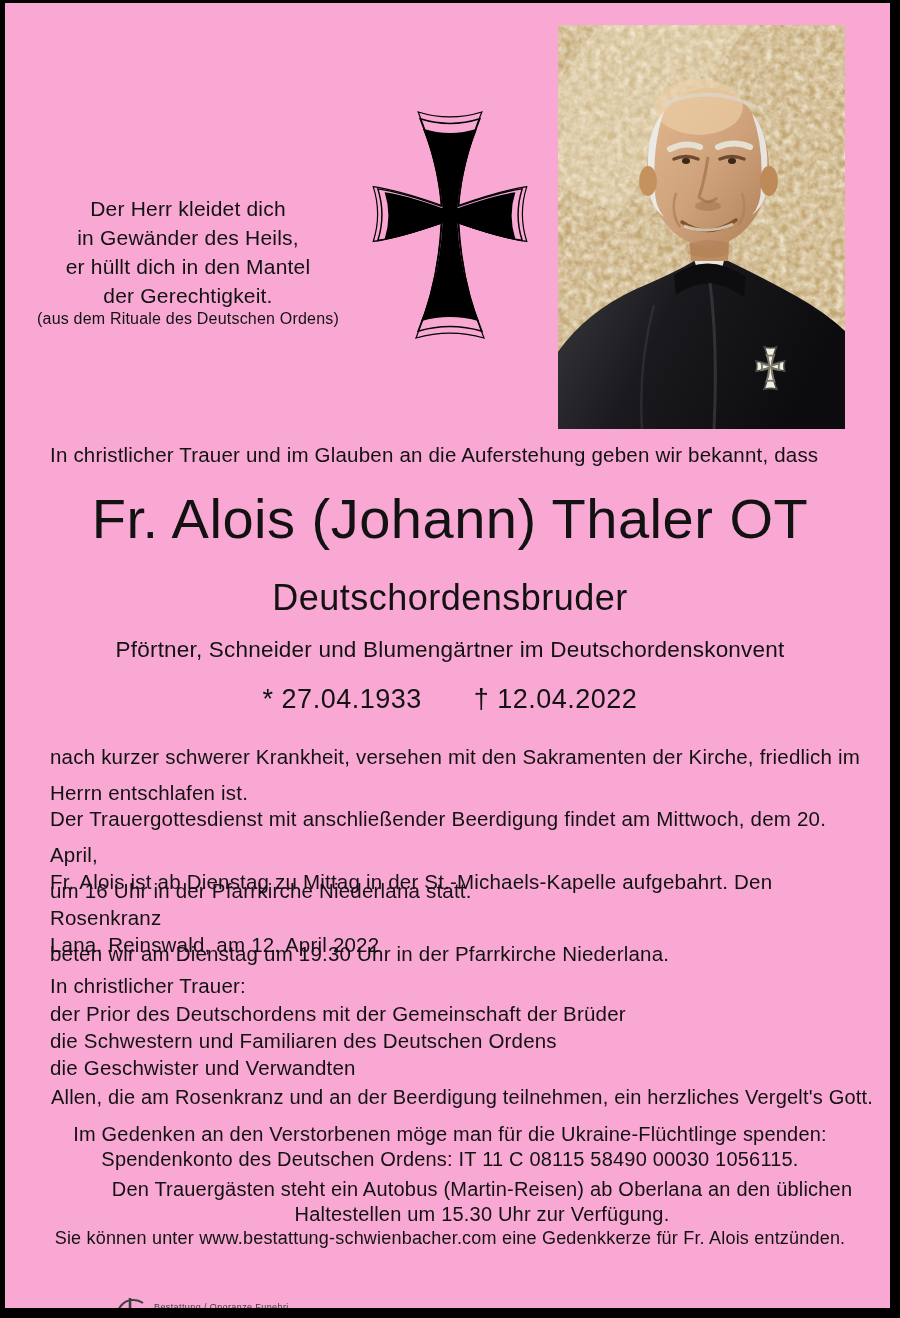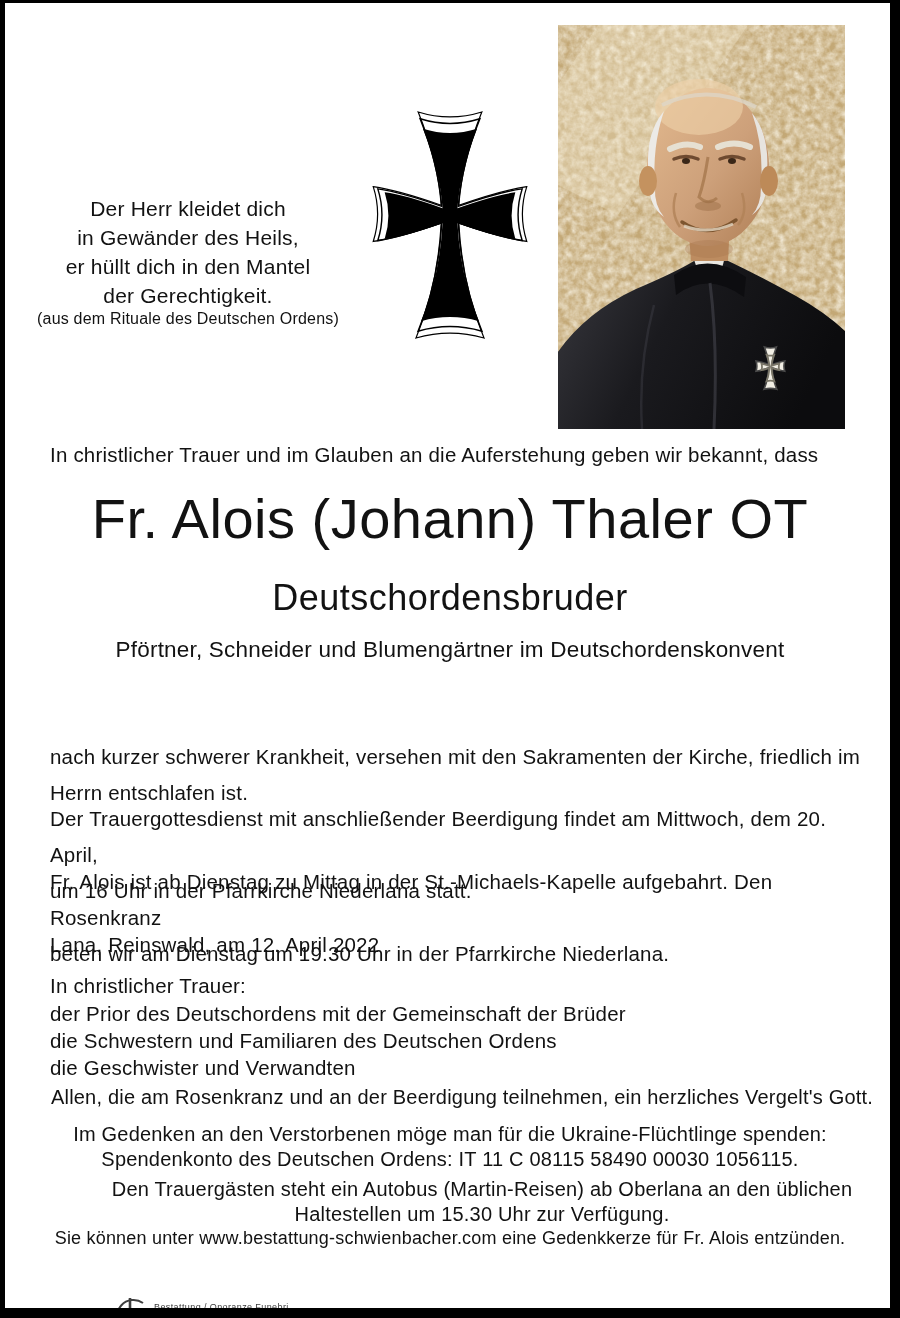--- a/index.html
+++ b/index.html
@@ -1,19 +1,19 @@
 <!DOCTYPE html>
 <html lang="de"><head>
 <meta charset="utf-8">
 <style>
   html,body{margin:0;padding:0;background:#2b2b2b;}
   .page{
     position:relative;
     width:900px;height:1318px;
-    background:#ffffff;
+    background:#f9a8d4;
     font-family:"Liberation Sans", sans-serif;
     color:#121212;
     overflow:hidden;
     margin:0 auto;
   }
   .frame{
     position:absolute;inset:0;
     border-style:solid;border-color:#000;
     border-width:3px 10px 10px 5px;
     pointer-events:none;z-index:50;
@@ -194,20 +194,23 @@
         <use href="#tcrossPath" fill="none" stroke="#7a7668" stroke-width="14"></use>
       </g>
     </g>
   </svg>
 
   <div class="abs announcement">In christlicher Trauer und im Glauben an die Auferstehung geben wir bekannt, dass</div>
 
   <div class="abs name">Fr. Alois (Johann) Thaler OT</div>
   <div class="abs rank">Deutschordensbruder</div>
   <div class="abs role">Pförtner, Schneider und Blumengärtner im Deutschordenskonvent</div>
+  <div class="abs dates">
+    <span>* 27.04.1933</span><span class="gap"></span><span>† 12.04.2022</span>
+  </div>
 
   <div class="abs para p1 prelines">nach kurzer schwerer Krankheit, versehen mit den Sakramenten der Kirche, friedlich im
 Herrn entschlafen ist.</div>
   <div class="abs para p2 prelines">Der Trauergottesdienst mit anschließender Beerdigung findet am Mittwoch, dem 20. April,
 um 16 Uhr in der Pfarrkirche Niederlana statt.</div>
   <div class="abs para p3 prelines">Fr. Alois ist ab Dienstag zu Mittag in der St.-Michaels-Kapelle aufgebahrt. Den Rosenkranz
 beten wir am Dienstag um 19.30 Uhr in der Pfarrkirche Niederlana.</div>
   <div class="abs para dateline">Lana, Reinswald, am 12. April 2022</div>
   <div class="abs para mourning-intro">In christlicher Trauer:</div>
   <div class="abs para mourners prelines">der Prior des Deutschordens mit der Gemeinschaft der Brüder

